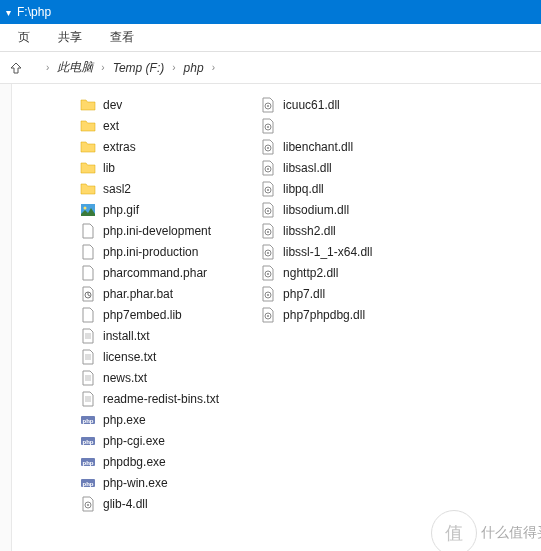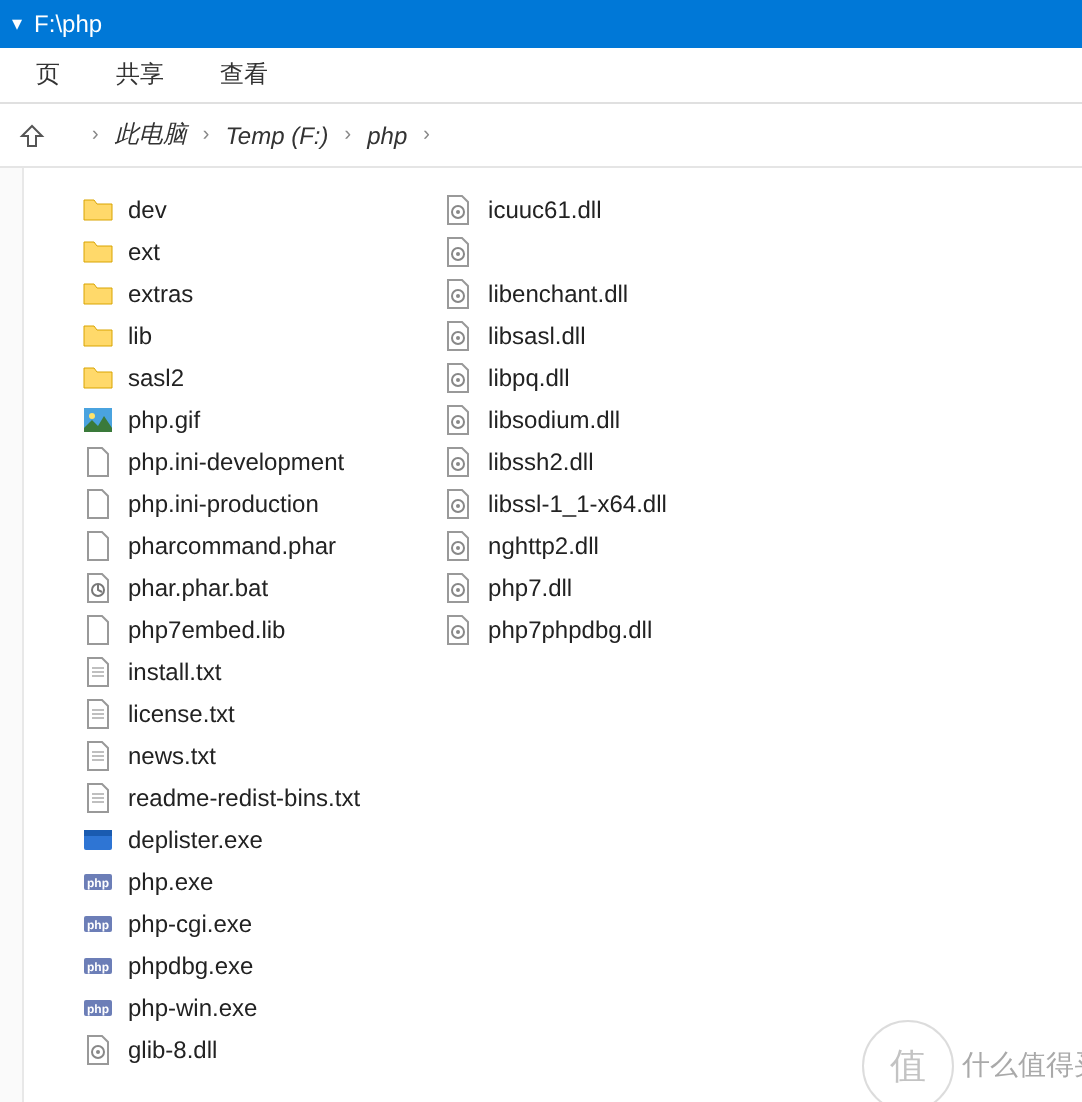--- a/index.html
+++ b/index.html
@@ -6,21 +6,21 @@
 body{width:541px;height:551px;background:#fff;overflow:hidden;position:relative;font-size:12px;}
 .titlebar{background:#0078d7;color:#fff;height:24px;display:flex;align-items:center;padding:0 4px;font-size:12px;}
 .titlebar .tri{margin:0 6px 0 2px;font-size:10px;}
 .ribbon{height:28px;border-bottom:1px solid #e0e0e0;display:flex;align-items:center;padding-left:4px;background:#fff;}
 .ribbon .tab{padding:0 14px;color:#333;height:100%;display:flex;align-items:center;cursor:default;}
 .addr{height:32px;border-bottom:1px solid #e5e5e5;display:flex;align-items:center;padding:0 8px;}
 .addr .nav-ico{width:16px;height:16px;margin-right:14px;display:flex;align-items:center;justify-content:center;color:#555;}
 .crumbs{display:flex;align-items:center;color:#333;}
 .crumbs .sep{margin:0 8px;color:#888;font-size:10px;}
 .crumbs .crumb{cursor:default;font-style:italic;}
-.content{display:flex;height:calc(100% - 84px);}
+.content{display:flex;height:calc(100% - 84px);gap:39px;}
 .leftedge{width:12px;border-right:1px solid #e8e8e8;background:#fafafa;}
 .files{flex:1;display:flex;padding:10px 0 0 28px;position:relative;}
 .col{display:flex;flex-direction:column;}
 .col.c2{margin-left:40px;}
 .item{display:flex;align-items:center;height:21px;cursor:default;white-space:nowrap;}
 .item .ico{width:18px;height:18px;margin-right:6px;display:flex;align-items:center;justify-content:center;}
 .item .lbl{color:#222;}
 .ico svg{width:16px;height:16px;}
 .watermark{position:absolute;right:-10px;bottom:-5px;opacity:0.5;display:flex;align-items:center;gap:4px;color:#555;font-size:14px;}
 .watermark .circ{width:46px;height:46px;border-radius:50%;border:1px solid #bbb;background:#fff;display:flex;align-items:center;justify-content:center;font-size:18px;color:#888;}
@@ -184,29 +184,20 @@
             <svg viewBox="0 0 16 16">
               <path d="M3 1h7l3 3v11H3z" fill="#fff" stroke="#999"></path>
               <path d="M5 6h6M5 8h6M5 10h6" stroke="#aaa" stroke-width="0.8"></path>
             </svg>
           </span>
           <span class="lbl">readme-redist-bins.txt</span>
         </div>
         <div class="item">
           <span class="ico">
             <svg viewBox="0 0 16 16">
-              <rect x="1" y="3" width="14" height="10" fill="#2e75d4" rx="1"></rect>
-              <rect x="1" y="3" width="14" height="3" fill="#1a5bb0"></rect>
-            </svg>
-          </span>
-          <span class="lbl">deplister.exe</span>
-        </div>
-        <div class="item">
-          <span class="ico">
-            <svg viewBox="0 0 16 16">
               <rect x="1" y="4" width="14" height="8" fill="#6c7eb7" rx="1"></rect>
               <text x="8" y="10.5" font-size="6" text-anchor="middle" fill="#fff" font-weight="bold">php</text>
             </svg>
           </span>
           <span class="lbl">php.exe</span>
         </div>
         <div class="item">
           <span class="ico">
             <svg viewBox="0 0 16 16">
               <rect x="1" y="4" width="14" height="8" fill="#6c7eb7" rx="1"></rect>
@@ -234,21 +225,21 @@
           <span class="lbl">php-win.exe</span>
         </div>
         <div class="item">
           <span class="ico">
             <svg viewBox="0 0 16 16">
               <path d="M3 1h7l3 3v11H3z" fill="#fff" stroke="#999"></path>
               <circle cx="8" cy="9" r="3" fill="none" stroke="#888"></circle>
               <circle cx="8" cy="9" r="1" fill="#888"></circle>
             </svg>
           </span>
-          <span class="lbl">glib-8.dll</span>
+          <span class="lbl">glib-4.dll</span>
         </div>
       </div>
     <div class="col c2" id="col2">
         <div class="item">
           <span class="ico">
             <svg viewBox="0 0 16 16">
               <path d="M3 1h7l3 3v11H3z" fill="#fff" stroke="#999"></path>
               <circle cx="8" cy="9" r="3" fill="none" stroke="#888"></circle>
               <circle cx="8" cy="9" r="1" fill="#888"></circle>
             </svg>

